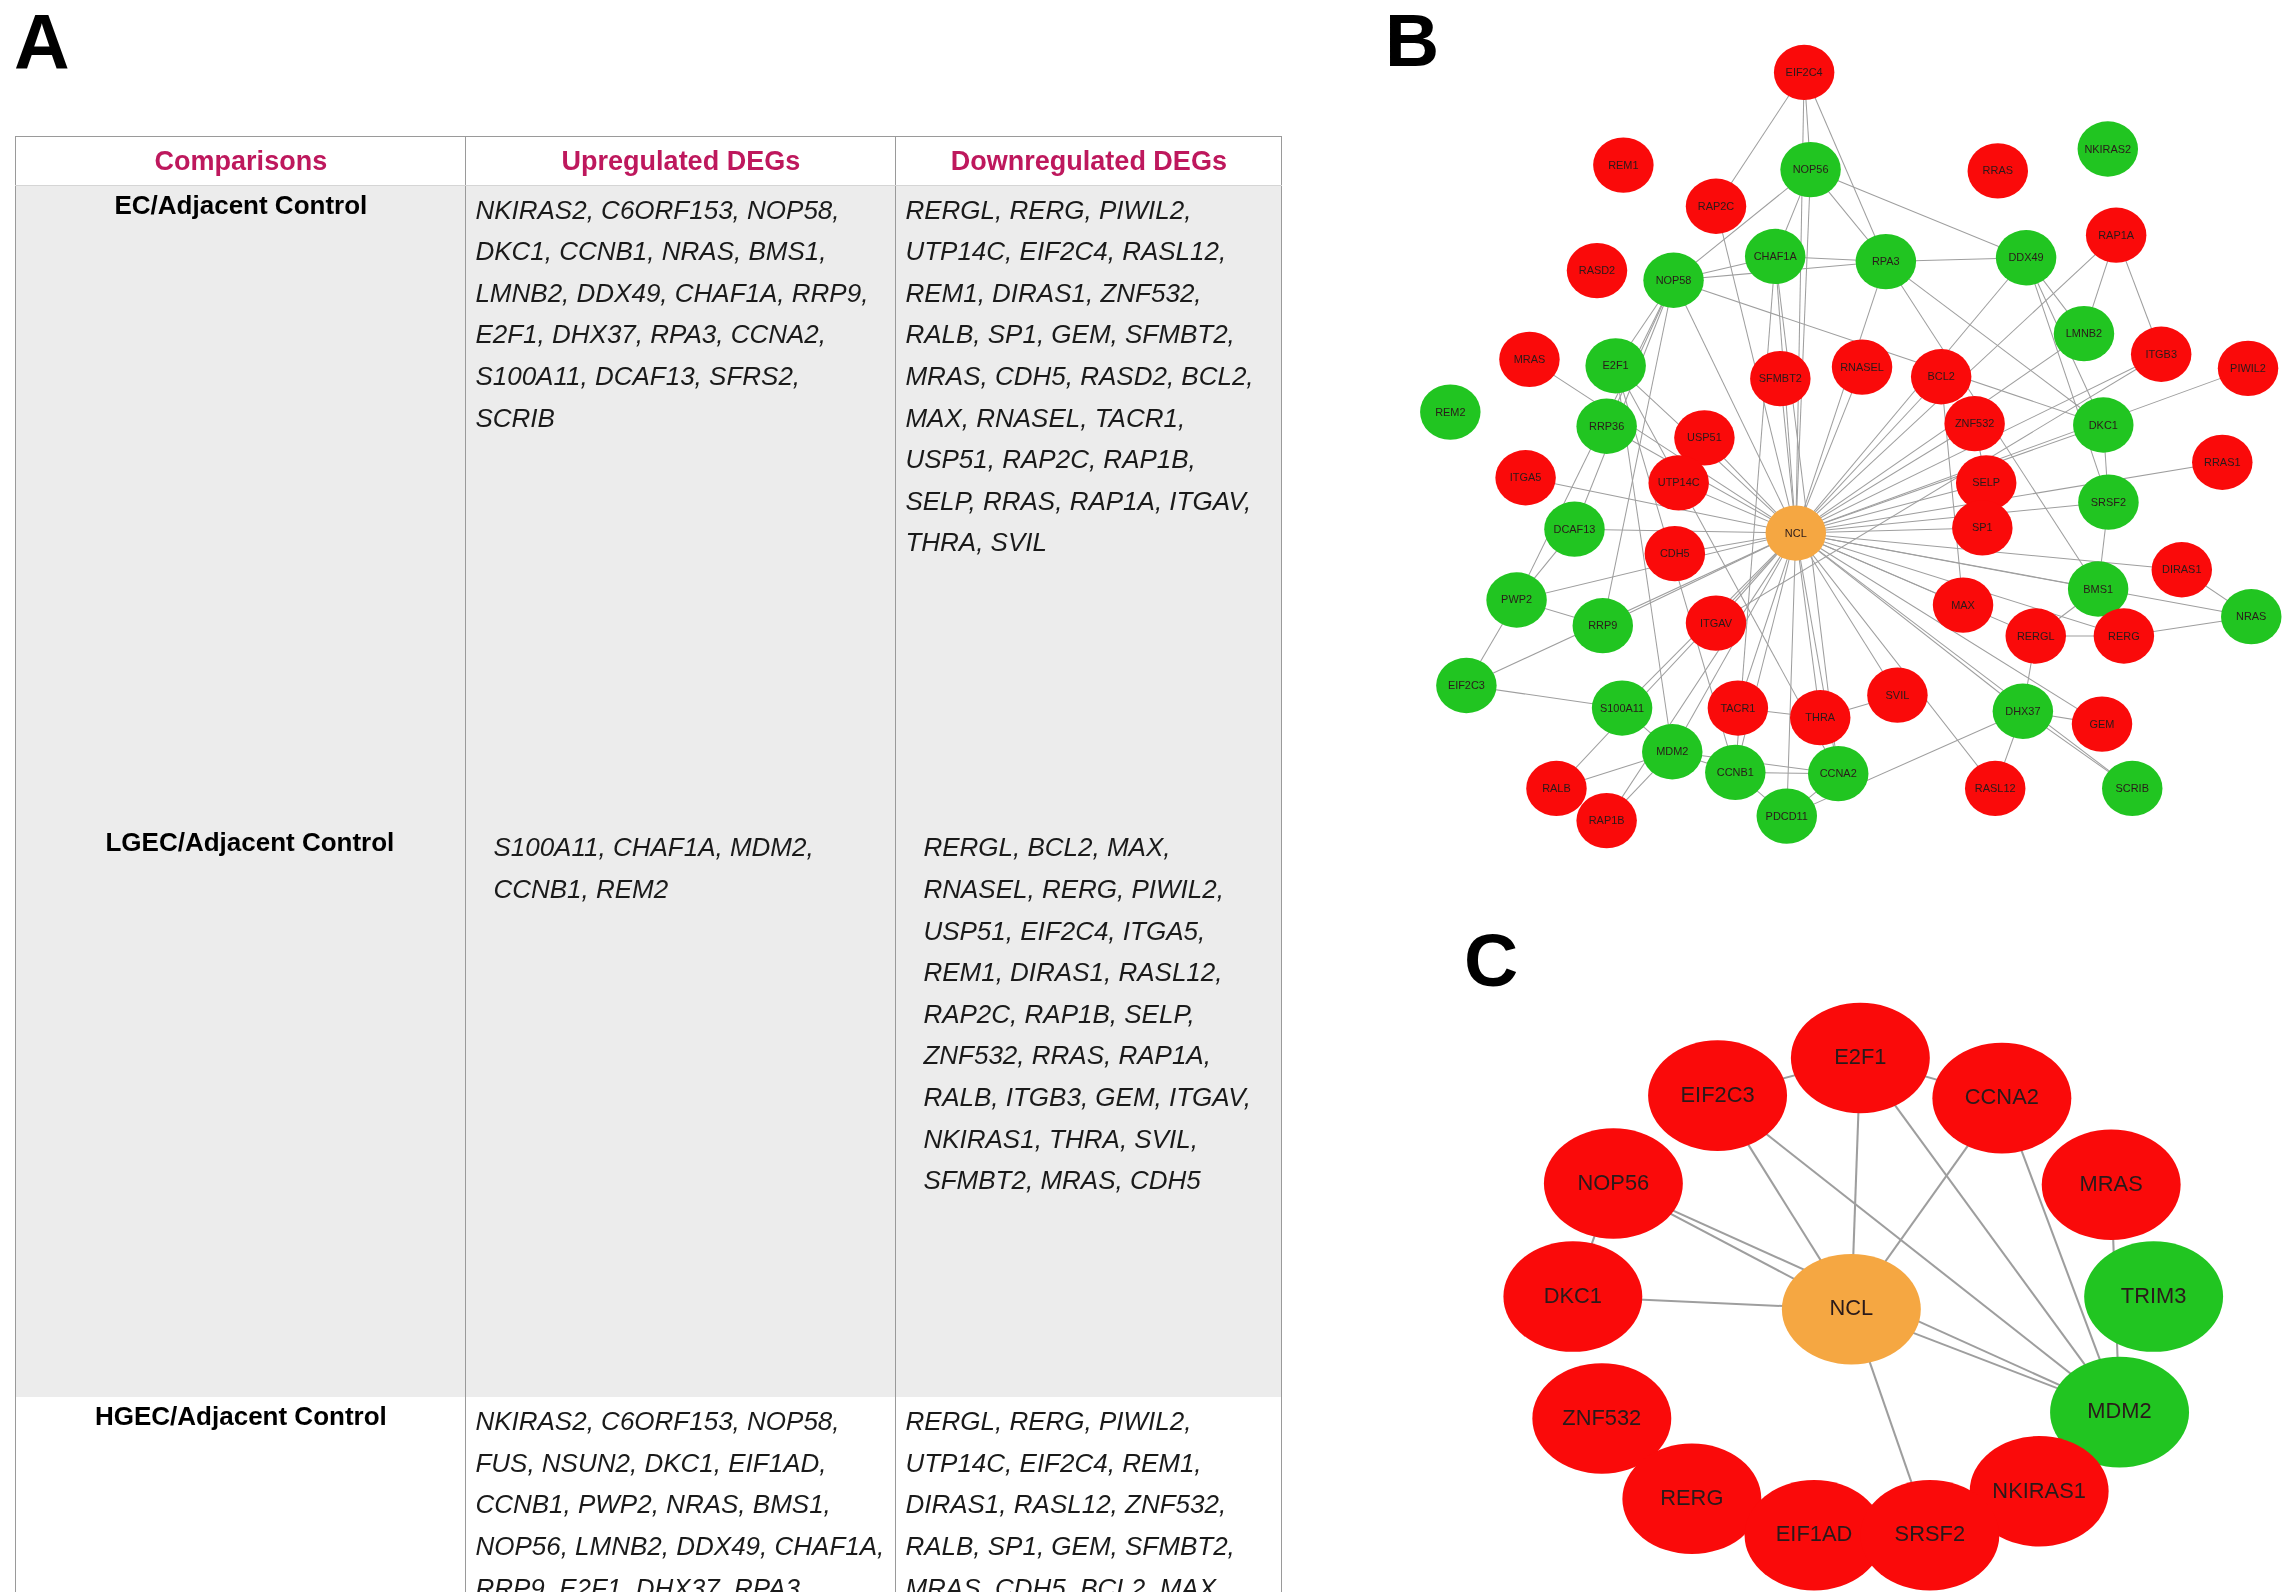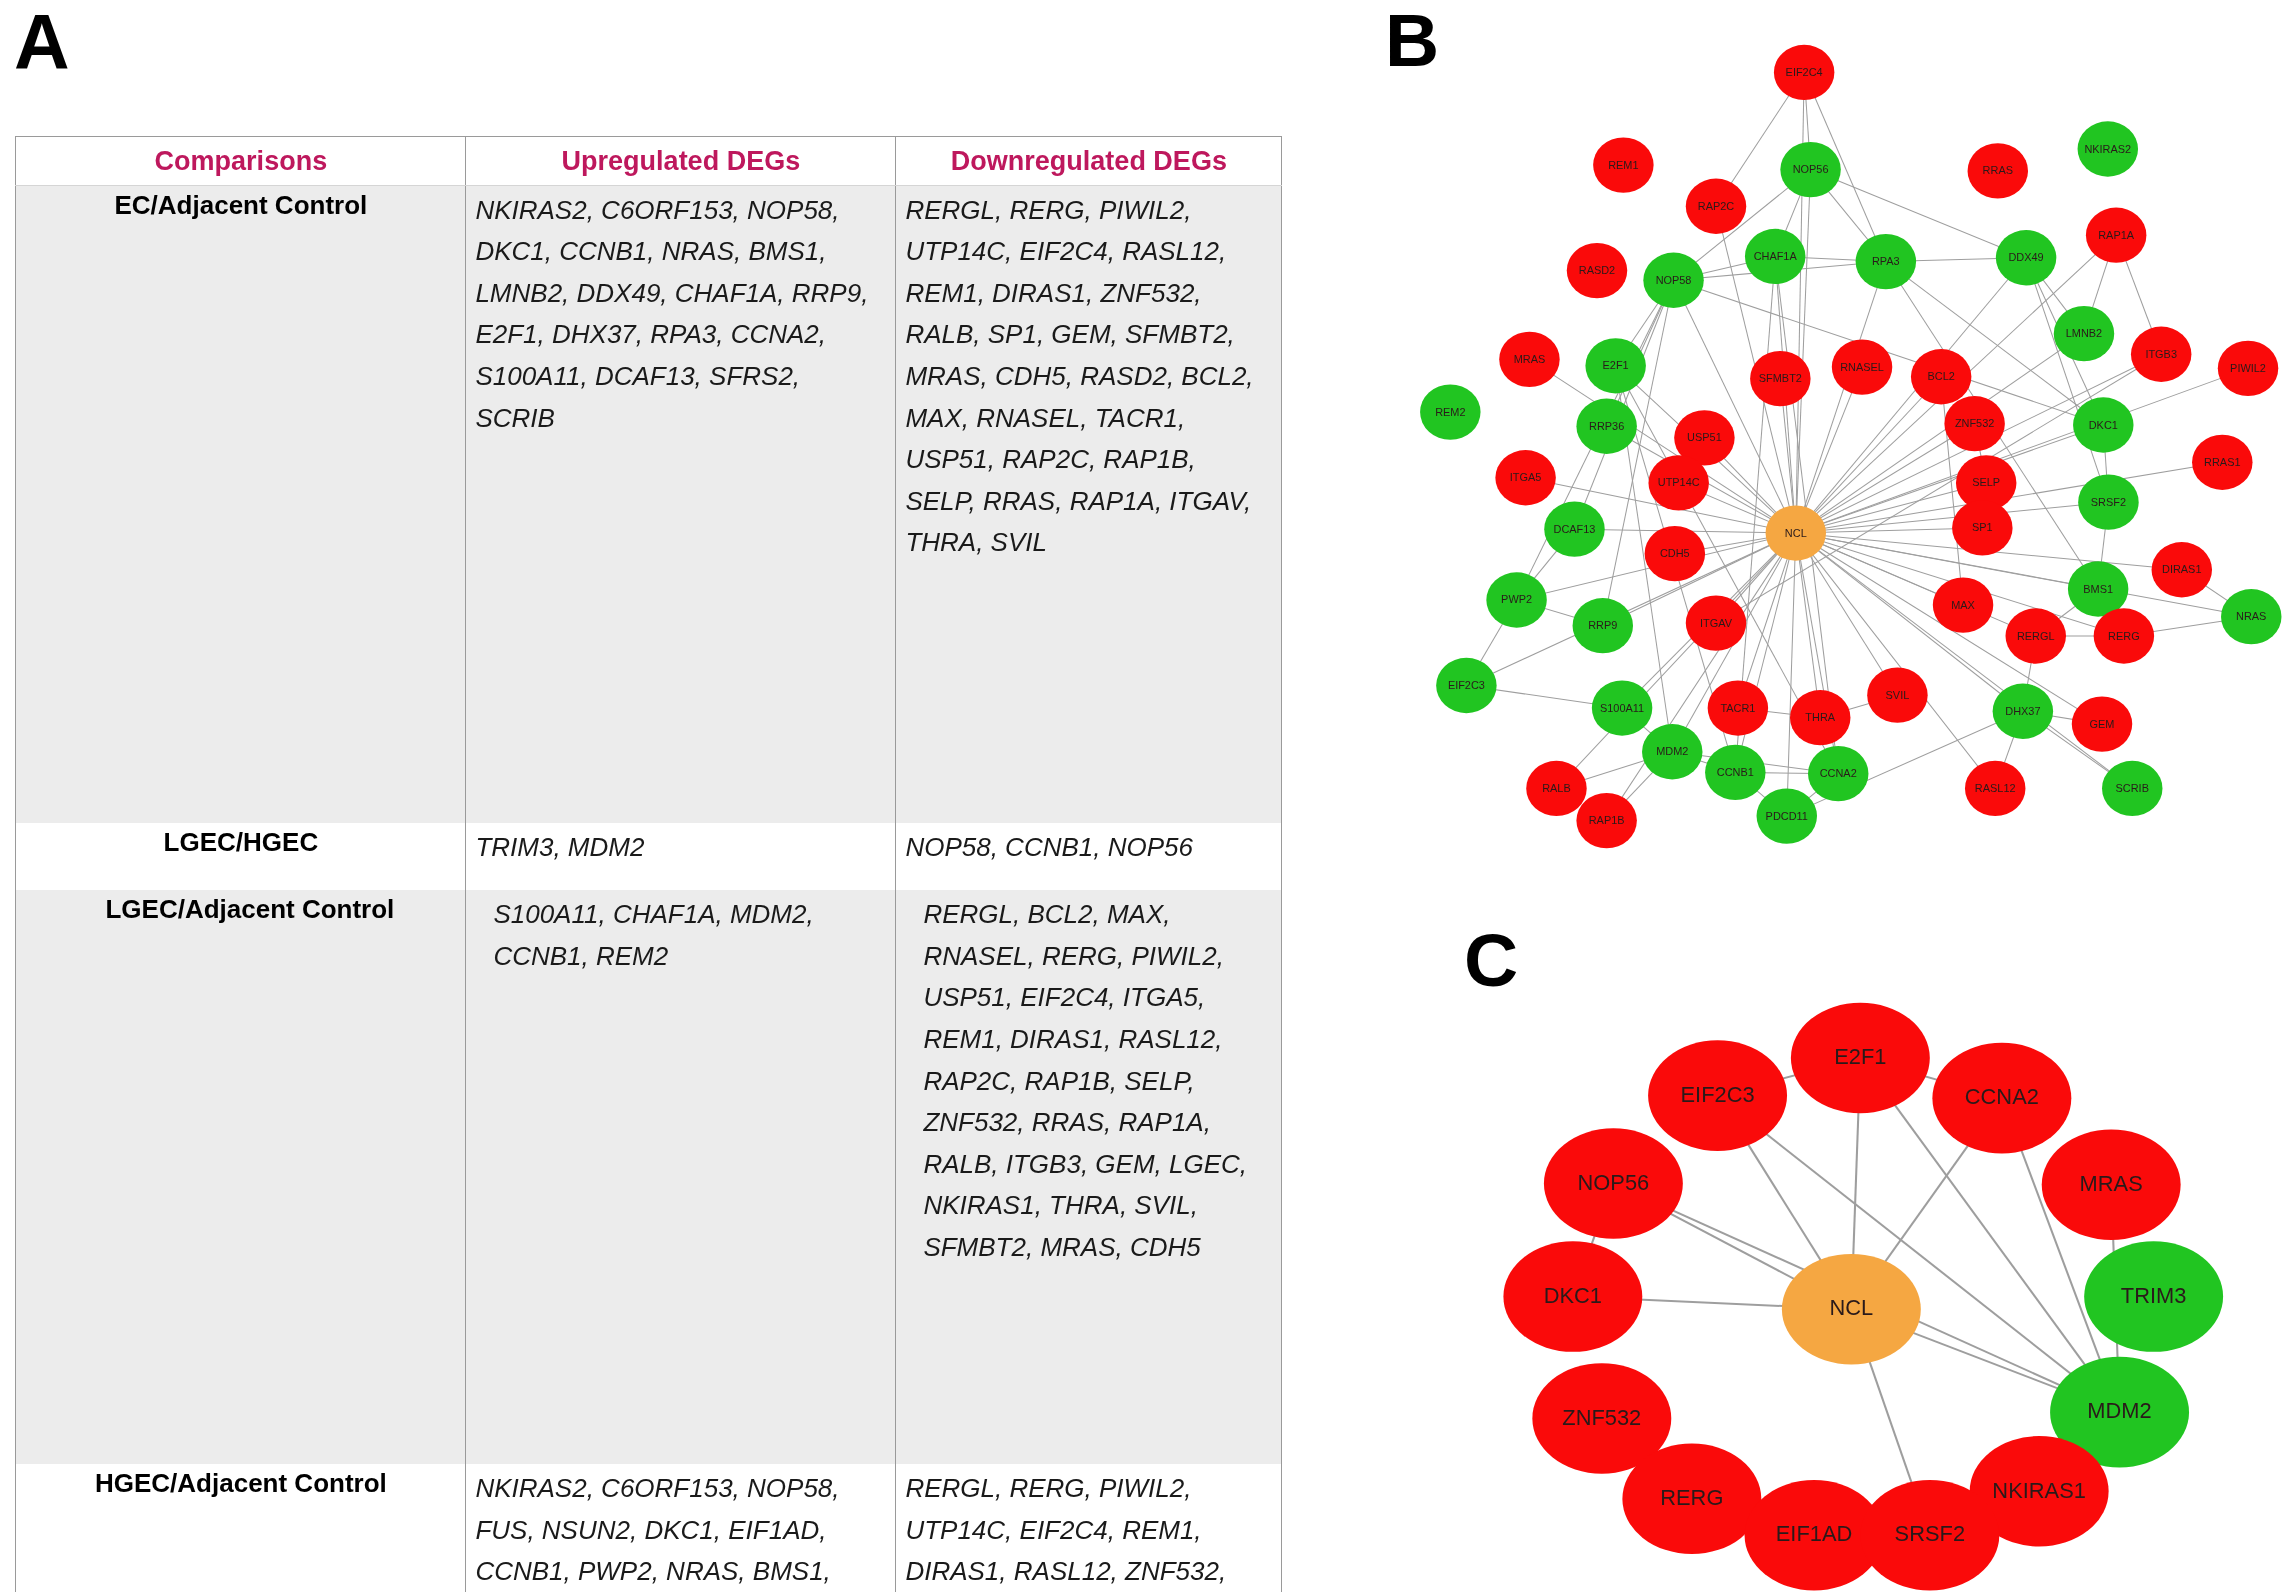--- a/index.html
+++ b/index.html
@@ -67,29 +67,24 @@
         <th>Upregulated DEGs</th>
         <th>Downregulated DEGs</th>
       </tr>
     </thead>
     <tbody>
       <tr class="shade r-ec">
         <td class="cmp">EC/Adjacent Control</td>
         <td class="genes">NKIRAS2, C6ORF153, NOP58, DKC1, CCNB1, NRAS, BMS1, LMNB2, DDX49, CHAF1A, RRP9, E2F1, DHX37, RPA3, CCNA2, S100A11, DCAF13, SFRS2, SCRIB</td>
         <td class="genes">RERGL, RERG, PIWIL2, UTP14C, EIF2C4, RASL12, REM1, DIRAS1, ZNF532, RALB, SP1, GEM, SFMBT2, MRAS, CDH5, RASD2, BCL2, MAX, RNASEL, TACR1, USP51, RAP2C, RAP1B, SELP, RRAS, RAP1A, ITGAV, THRA, SVIL</td>
       </tr>
-      <tr class="plain r-lgechgec">
-        <td class="cmp">LGEC/HGEC</td>
-        <td class="genes">TRIM3, MDM2</td>
-        <td class="genes">NOP58, CCNB1, NOP56</td>
-      </tr>
       <tr class="shade r-lgecadj">
         <td class="cmp">LGEC/Adjacent Control</td>
         <td class="genes">S100A11, CHAF1A, MDM2, CCNB1, REM2</td>
-        <td class="genes">RERGL, BCL2, MAX, RNASEL, RERG, PIWIL2, USP51, EIF2C4, ITGA5, REM1, DIRAS1, RASL12, RAP2C, RAP1B, SELP, ZNF532, RRAS, RAP1A, RALB, ITGB3, GEM, LGEC, NKIRAS1, THRA, SVIL, SFMBT2, MRAS, CDH5</td>
+        <td class="genes">RERGL, BCL2, MAX, RNASEL, RERG, PIWIL2, USP51, EIF2C4, ITGA5, REM1, DIRAS1, RASL12, RAP2C, RAP1B, SELP, ZNF532, RRAS, RAP1A, RALB, ITGB3, GEM, ITGAV, NKIRAS1, THRA, SVIL, SFMBT2, MRAS, CDH5</td>
       </tr>
       <tr class="plain r-hgecadj">
         <td class="cmp">HGEC/Adjacent Control</td>
         <td class="genes">NKIRAS2, C6ORF153, NOP58, FUS, NSUN2, DKC1, EIF1AD, CCNB1, PWP2, NRAS, BMS1, NOP56, LMNB2, DDX49, CHAF1A, RRP9, E2F1, DHX37, RPA3, CCNA2, DCAF13, NOC4L, SFRS2, SCRIB, EIF2C3, PDCD11</td>
         <td class="genes">RERGL, RERG, PIWIL2, UTP14C, EIF2C4, REM1, DIRAS1, RASL12, ZNF532, RALB, SP1, GEM, SFMBT2, MRAS, CDH5, BCL2, MAX, TACR1, RNASEL, USP51, RAP2C, RAP1B, SELP, RRAS, RAP1A, ITGAV, SVIL, THRA</td>
       </tr>
     </tbody>
   </table>
 </div>
 

